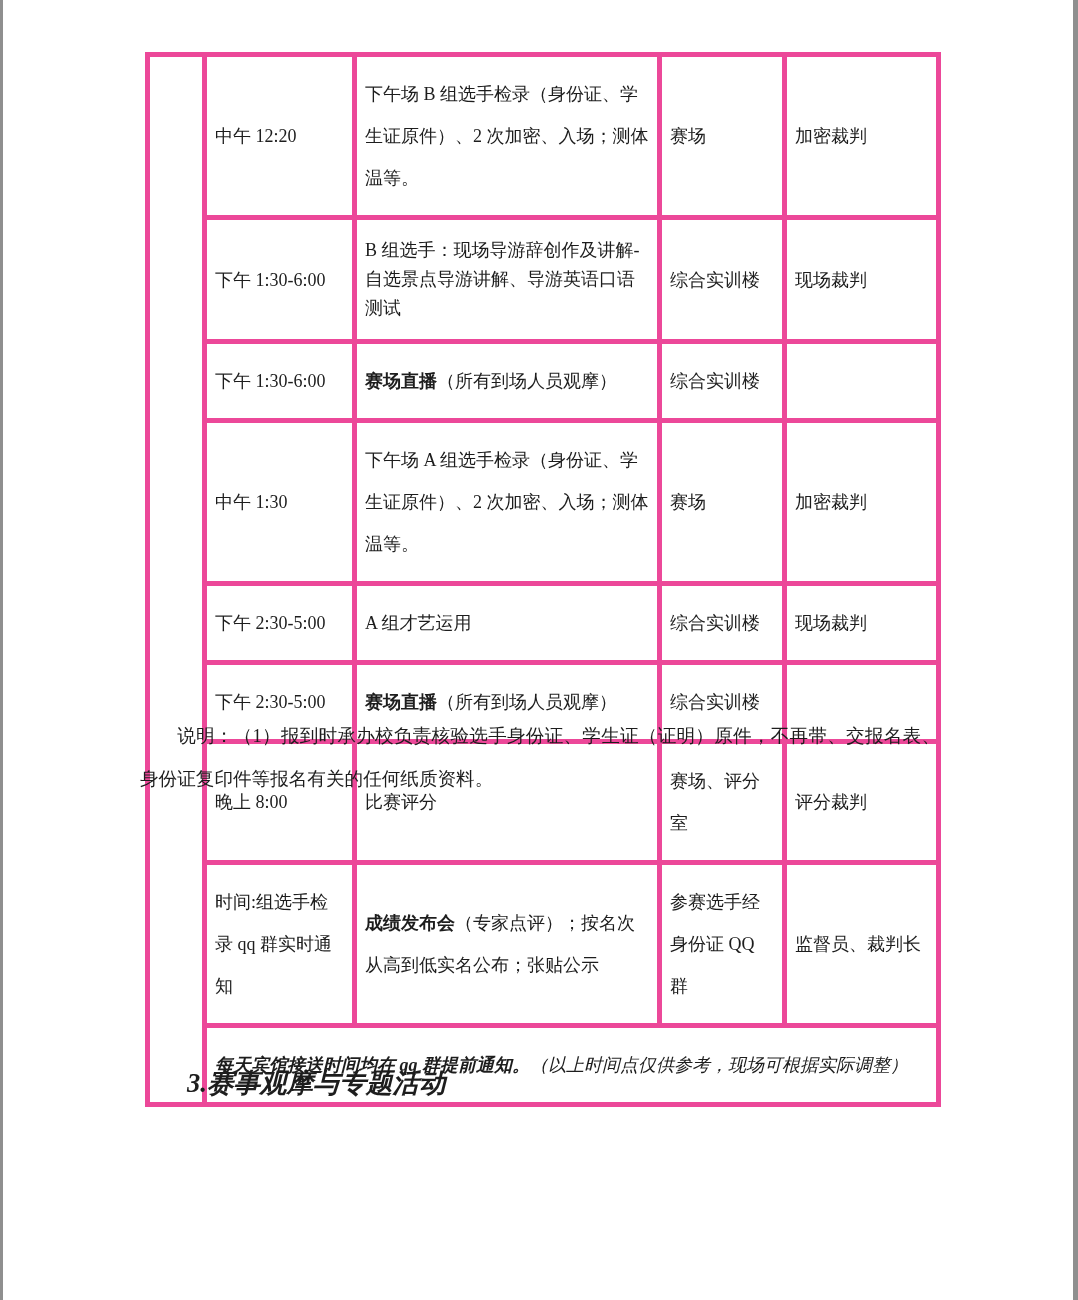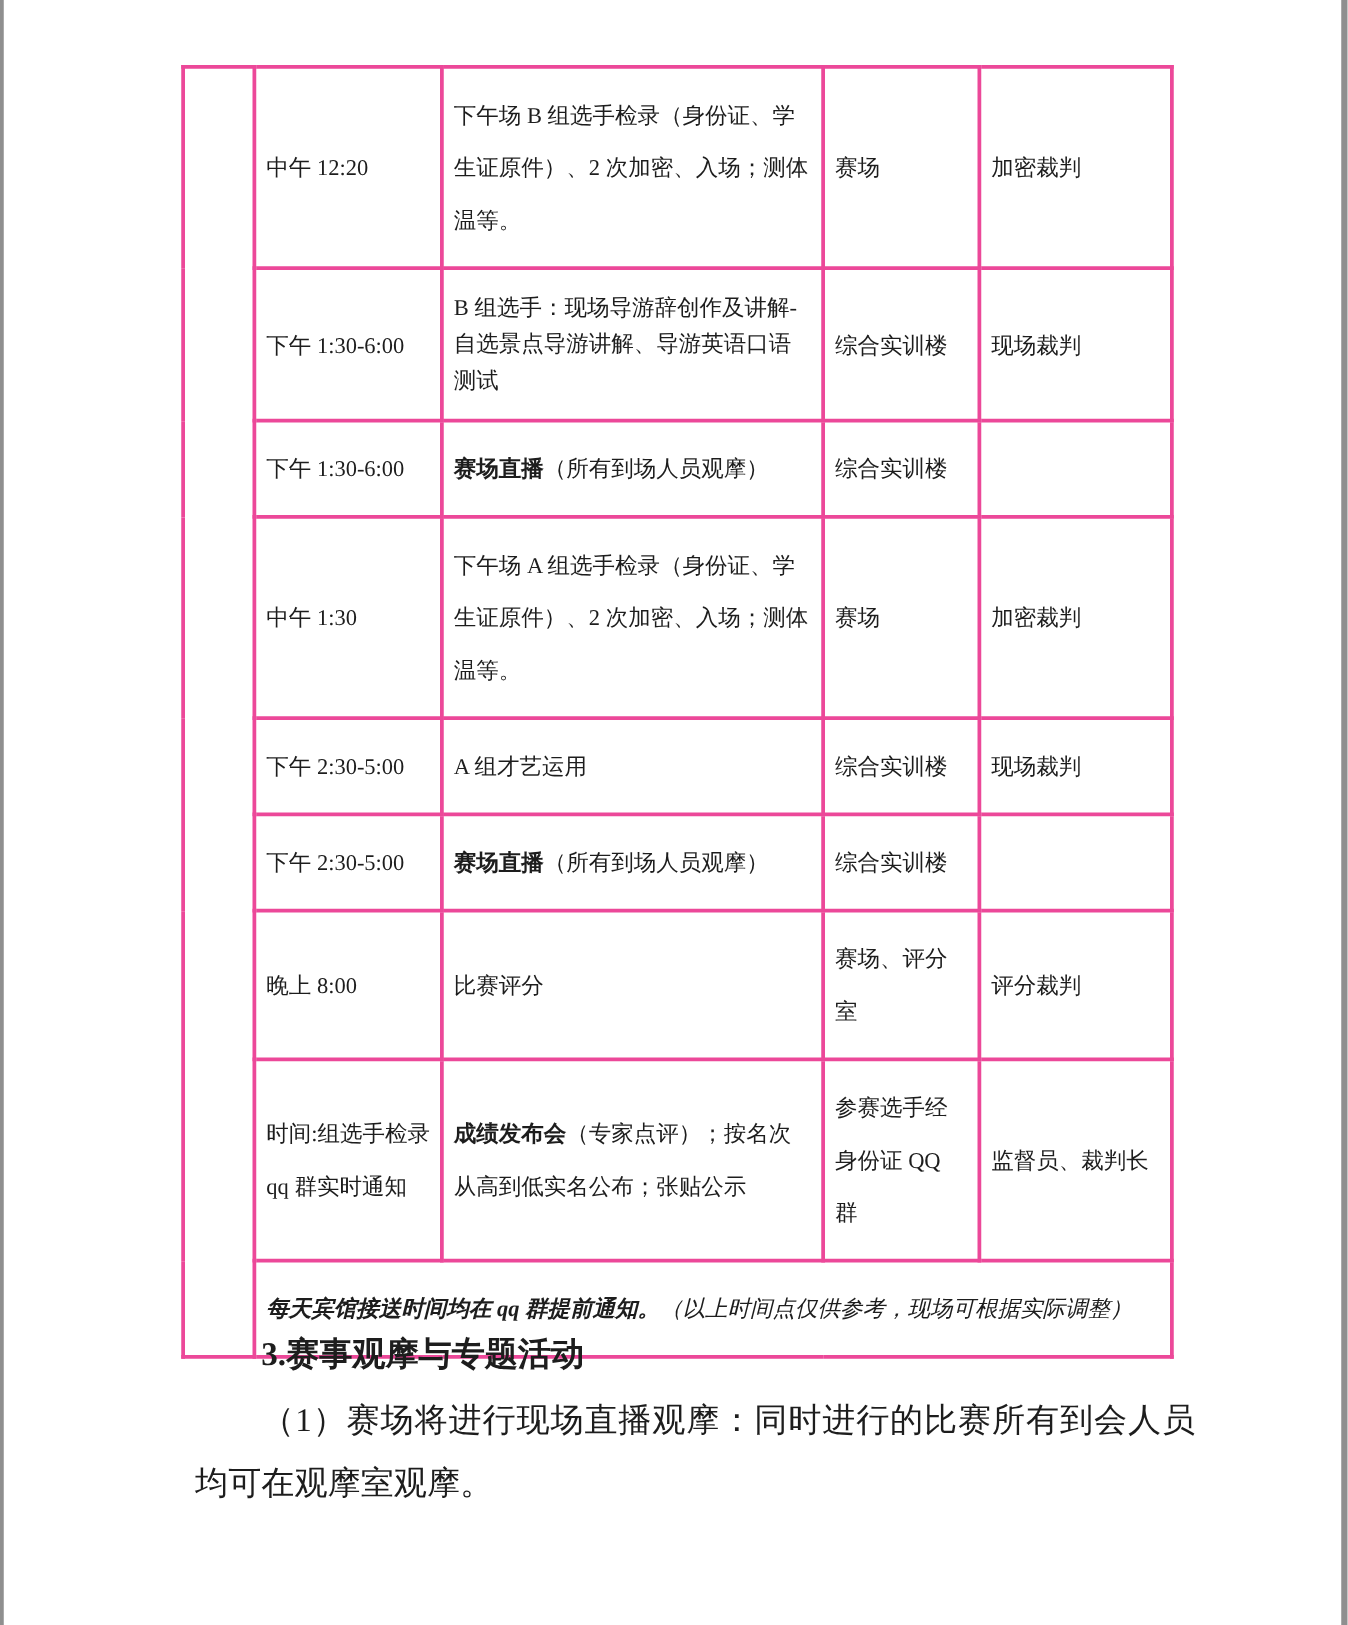--- a/index.html
+++ b/index.html
@@ -17,21 +17,21 @@
 
   
   table.schedule{
     position:absolute;left:145px;top:52px;
     width:791px;
     border-collapse:collapse;
     table-layout:fixed;
     font-size:18px;
   }
   table.schedule td{
-    border:3px solid #ec4899;
+    border:5px solid #ec4899;
     vertical-align:middle;
     padding:16px 8px;
     line-height:42px;
     overflow:hidden;
   }
   
   #schedule-body tr:nth-child(1){height:128px;}
   #schedule-body tr:nth-child(2){height:87px;}
   #schedule-body tr:nth-child(3){height:41px;}
   #schedule-body tr:nth-child(4){height:127px;}
@@ -51,23 +51,24 @@
   
   .notes{
     position:absolute;left:140px;top:714px;width:800px;
     font-size:18.6px;line-height:43px;
     text-align:justify;
   }
   .notes p{margin:0;text-indent:2em;}
 
   
   .section{
-    position:absolute;left:156px;top:1058px;width:800px;
+    position:absolute;left:134px;top:1058px;width:800px;
     font-size:26.5px;line-height:50px;
     text-align:justify;
+    font-style:italic;
   }
   .section h3{
     margin:0;font-size:26.5px;font-weight:bold;
     text-indent:2em;text-align:left;
   }
   .section p{margin:3px 0 0 0;text-indent:2em;}
 </style>
 </head>
 <body>
 
@@ -132,20 +133,20 @@
         <td class="c-loc">参赛选手经身份证 QQ 群</td>
         <td class="c-judge">监督员、裁判长</td>
       </tr>
       <tr>
         <td class="c-footer" colspan="4"><span class="b">每天宾馆接送时间均在 qq 群提前通知。</span><span>（以上时间点仅供参考，现场可根据实际调整）</span></td>
       </tr>
     </tbody>
 </table>
 
 <div class="notes" id="notes">
+    <p><span>说明：（1）报到时承办校负责核验选手身份证、学生证（证明）原件，不再带、交报名表、身份证复印件等报名有关的任何纸质资料。</span></p>
   </div>
 
 <div class="section">
   <h3>3.赛事观摩与专题活动</h3>
   <div id="section-paras">
-      <p><span>（1）赛场将进行现场直播观摩：同时进行的比赛所有到会人员均可在观摩室观摩。</span></p>
     </div>
 </div>
 
 </body></html>

